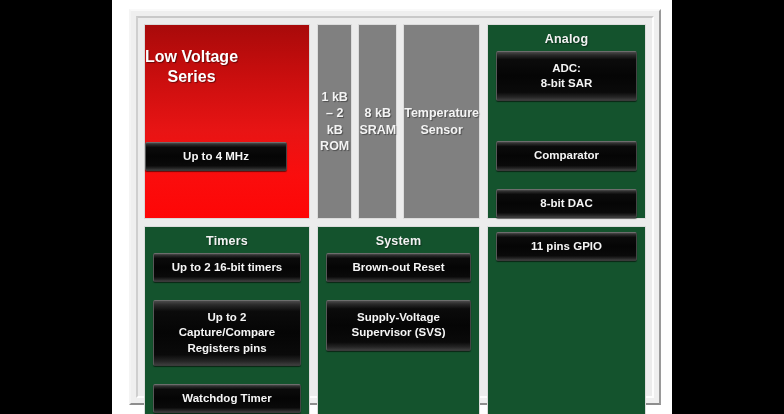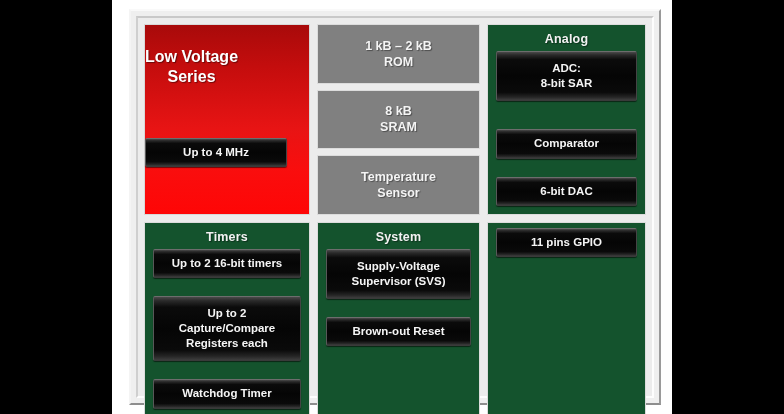--- a/index.html
+++ b/index.html
@@ -119,21 +119,21 @@
     font-weight: bold;
     text-align: center;
     letter-spacing: 0.2px;
     padding: 2px 0 5px 0;
     text-shadow: 1px 1px 1px rgba(0,0,0,0.4);
   }
 
   
   .memstack {
     display: flex;
-    flex-direction: column;
+    flex-direction: row;
     gap: 6px;
     height: 100%;
   }
   .memblock {
     box-sizing: border-box;
     flex: 1 1 0;
     background: #808080;
     border: 1px solid #dcdcdc;
     display: flex;
     align-items: center;
@@ -223,53 +223,53 @@
 
           <div class="panel col-c">
             <div class="panel-header">Analog</div>
             <div class="btn-list">
               <div class="btn tall">
                 <div>
                   <div>ADC:</div>
                   <div>8-bit SAR</div>
                 </div>
               </div>
-              <div class="btn" style="margin-top:10px">Comparator</div>
-              <div class="btn">6-bit DAC</div>
+              <div class="btn" style="margin-top:22px">Comparator</div>
+              <div class="btn">8-bit DAC</div>
             </div>
           </div>
         </div>
 
         <div class="band bottom">
 
           <div class="panel col-a">
             <div class="panel-header">Timers</div>
             <div class="btn-list">
               <div class="btn">Up to 2 16-bit timers</div>
               <div class="btn tall">
                 <div>
                   <div>Up to 2</div>
                   <div>Capture/Compare</div>
-                  <div>Registers each</div>
+                  <div>Registers pins</div>
                 </div>
               </div>
               <div class="btn">Watchdog Timer</div>
             </div>
           </div>
 
           <div class="panel col-b">
             <div class="panel-header">System</div>
             <div class="btn-list">
+              <div class="btn">Brown-out Reset</div>
               <div class="btn tall">
                 <div>
                   <div>Supply-Voltage</div>
                   <div>Supervisor (SVS)</div>
                 </div>
               </div>
-              <div class="btn">Brown-out Reset</div>
             </div>
           </div>
 
           <div class="panel col-c">
             <div class="btn-list">
               <div class="btn">11 pins GPIO</div>
             </div>
           </div>
         </div>
 

